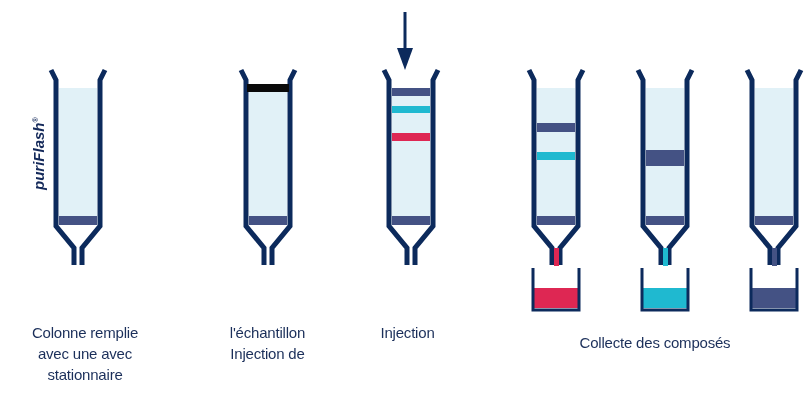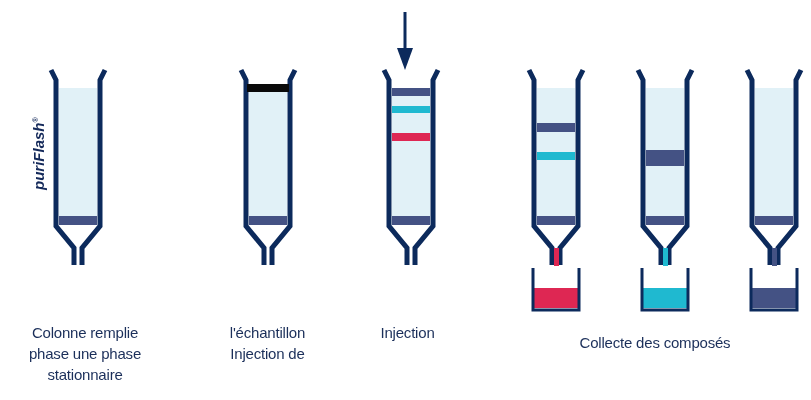--- a/index.html
+++ b/index.html
@@ -74,21 +74,21 @@
   <g transform="translate(749,268)">
     <rect x="3" y="20" width="44" height="20" fill="#445284"></rect>
     <path d="M2 0 L2 42 L48 42 L48 0" fill="none" stroke="#0c2a5c" stroke-width="3"></path>
   </g>
 </svg>
 
 <div class="brand" style="top:190px;left:30px;"><span>puriFlash</span><sup>®</sup></div>
 
 <div class="lbl" style="left:10px;top:322px;width:150px;">
   <div>Colonne remplie</div>
-  <div>phase une phase</div>
+  <div>avec une avec</div>
   <div>stationnaire</div>
 </div>
 <div class="lbl" style="left:200px;top:322px;width:135px;">
   <div>l'échantillon</div>
   <div>Injection de</div>
 </div>
 <div class="lbl" style="left:350px;top:322px;width:115px;text-align:center;">
   <div>Injection</div>
 </div>
 <div class="lbl" style="left:555px;top:332px;width:200px;">

